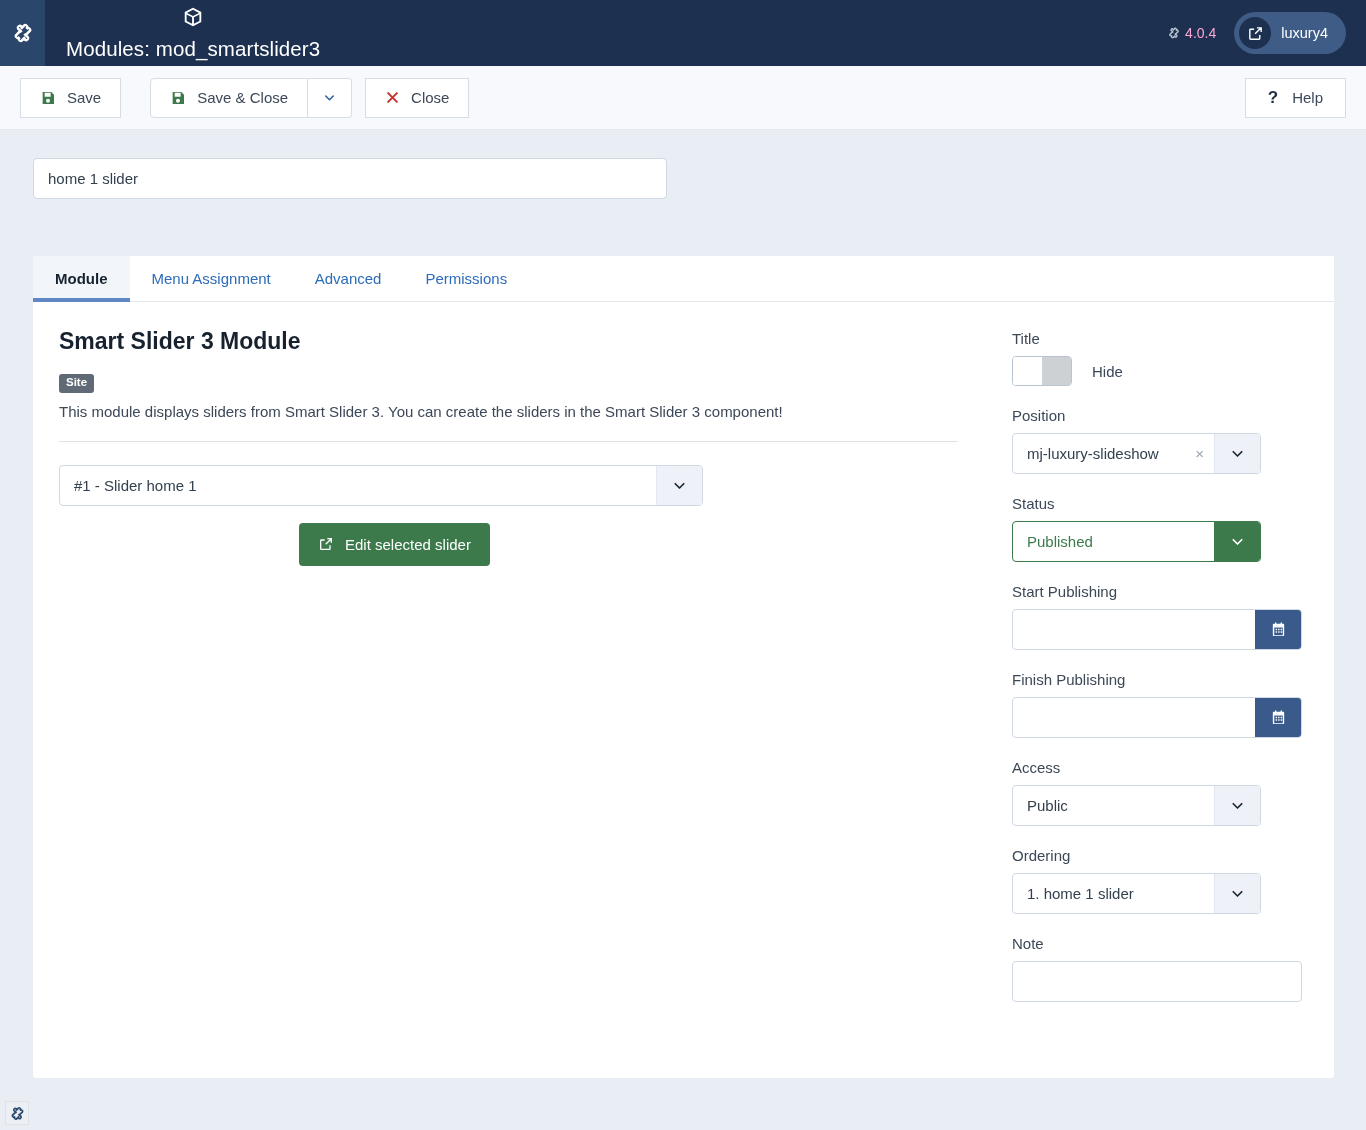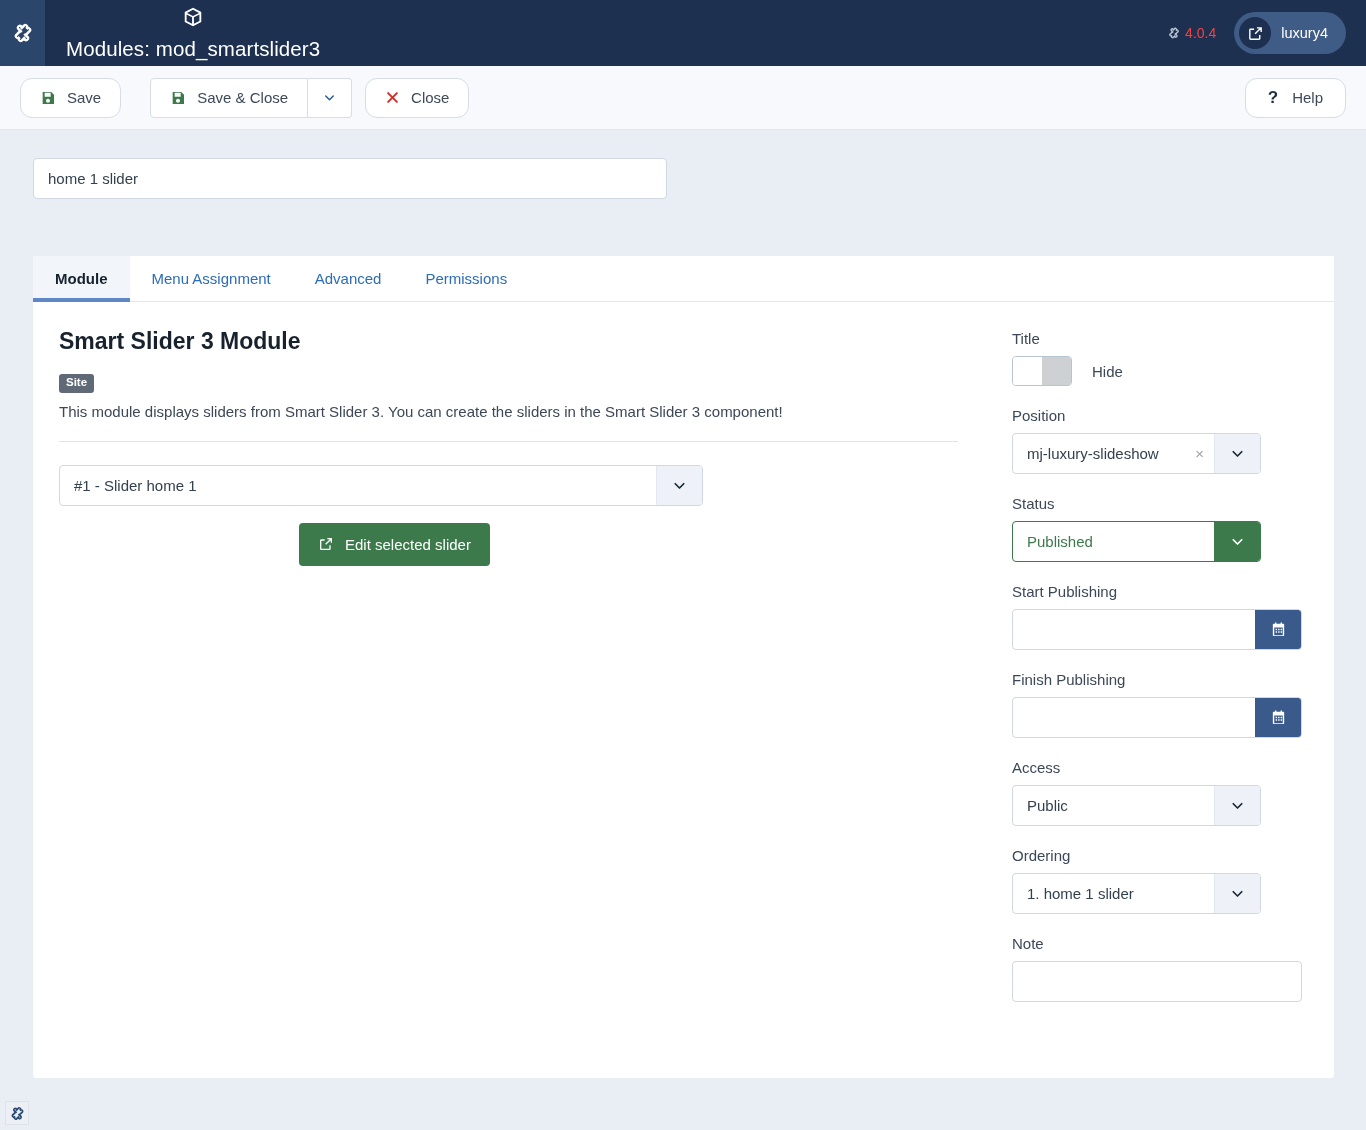--- a/index.html
+++ b/index.html
@@ -38,21 +38,21 @@
     letter-spacing: .1px;
     white-space: nowrap;
   }
   .topbar-right {
     margin-left: auto;
     display: flex; align-items: center; gap: 18px;
     padding-right: 20px;
   }
   .version-chip {
     display: flex; align-items: center; gap: 4px;
-    color: #ef4444; font-size: 14px;
+    color: #f9a8d4; font-size: 14px;
   }
   .site-pill {
     display: flex; align-items: center; gap: 10px;
     background: #3f5c86;
     border-radius: 22px;
     padding: 5px 18px 5px 5px;
     color: #ffffff; font-size: 14.5px;
   }
   .pill-icon-circle {
     width: 32px; height: 32px; border-radius: 50%;
@@ -65,21 +65,21 @@
     height: 64px; width: 100%;
     background: #f7f9fc;
     border-bottom: 1px solid #e3e8ef;
     display: flex; align-items: center;
     padding: 0 20px;
   }
   .btn {
     height: 40px;
     background: #ffffff;
     border: 1px solid #d6dde6;
-    border-radius: 12px;
+    border-radius: 0;
     display: inline-flex; align-items: center; justify-content: center;
     gap: 11px;
     padding: 0 19px;
     font-size: 15px;
     color: #3c4858;
     cursor: pointer;
     white-space: nowrap;
   }
   .btn + .btn { margin-left: 13px; }
   .split-group { display: inline-flex; margin-left: 13px; }

